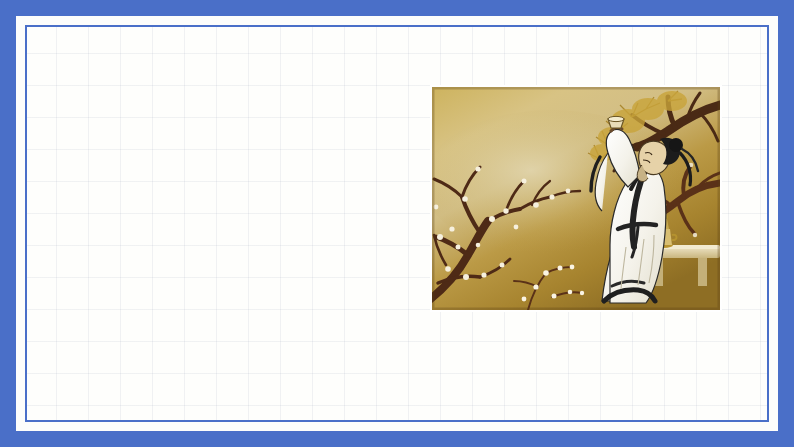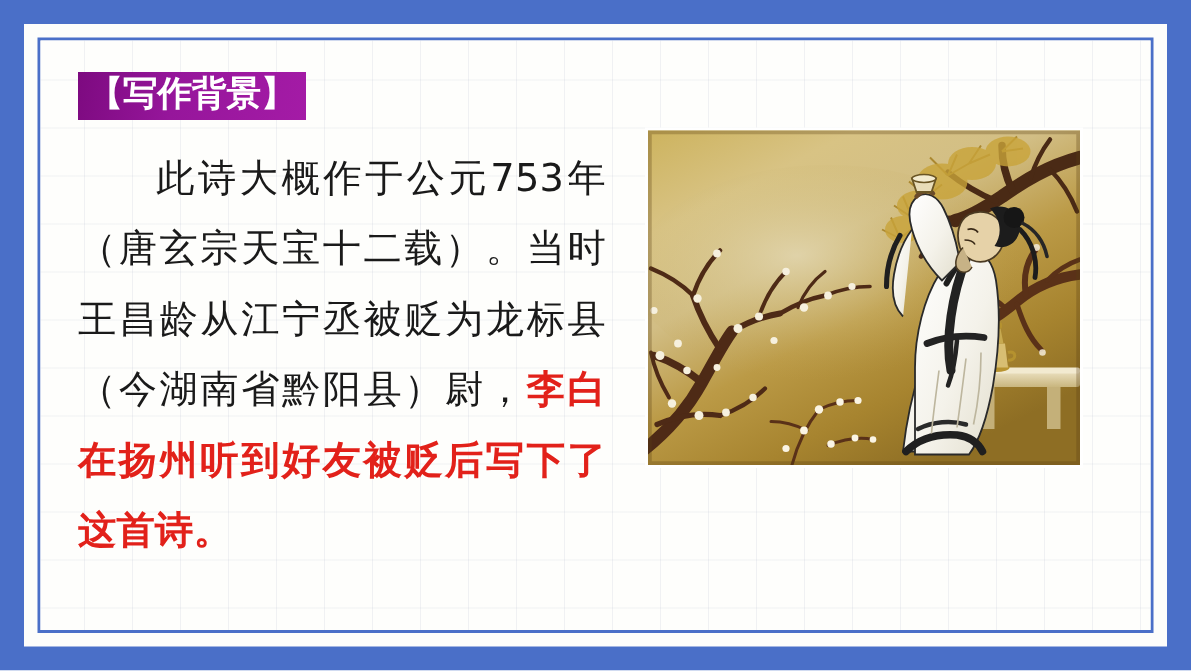--- a/index.html
+++ b/index.html
@@ -117,25 +117,21 @@
 </head>
 <body>
 
 <div class="slide">
 
   <div class="frame-gap"></div>
   <div class="frame-inner"></div>
 
   <div class="canvas">
 
-    <div class="badge">【写作背景】</div>
-
-    <div class="body-text">
-      <span class="indent"></span><span class="black">此诗大概作于公元753年（唐玄宗天宝十二载）。当时王昌龄从江宁丞被贬为龙标县（今湖南省黔阳县）尉，</span><span class="red">李白在扬州听到好友被贬后写下了这首诗。</span>
-    </div>
+
 
     <div class="painting-wrap">
       <div class="painting">
         <svg viewBox="0 0 288 223" preserveAspectRatio="none">
           <defs>
             <linearGradient id="goldbg" x1="0" y1="0" x2="0.65" y2="1">
               <stop offset="0%" stop-color="#CDB35E"></stop>
               <stop offset="22%" stop-color="#D8C384"></stop>
               <stop offset="42%" stop-color="#D2BE85"></stop>
               <stop offset="62%" stop-color="#BB9A46"></stop>

